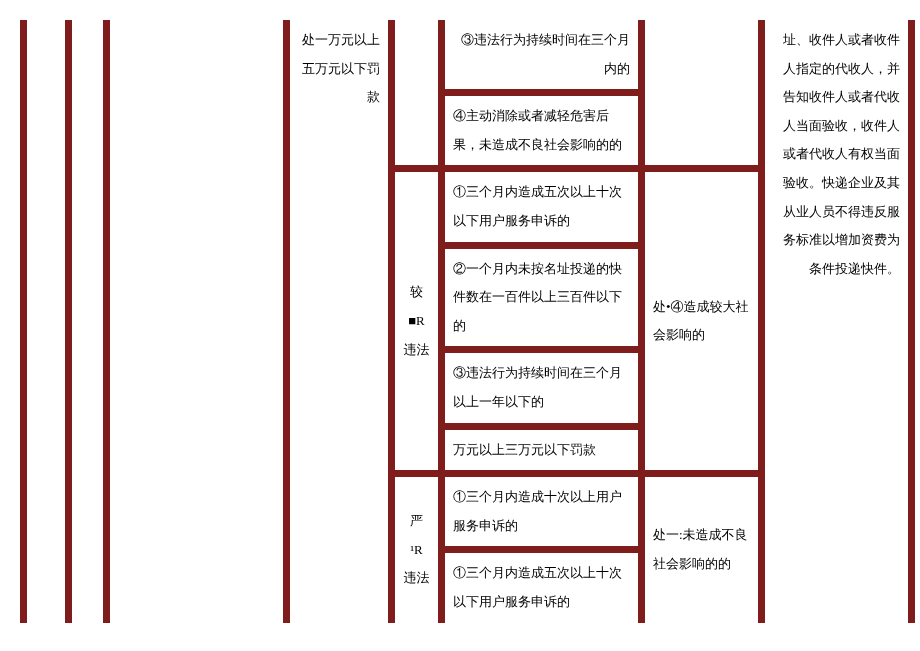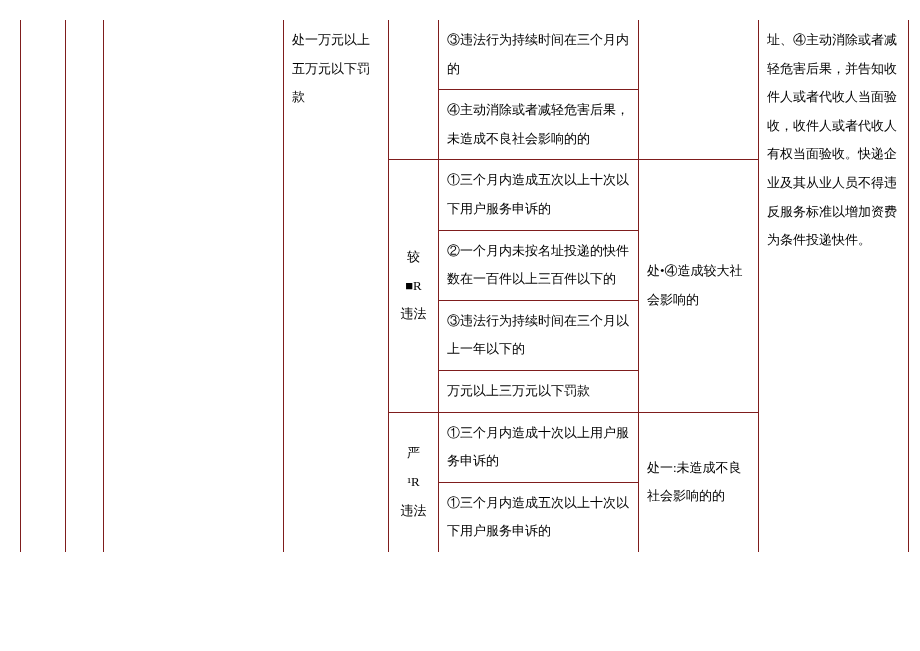--- a/index.html
+++ b/index.html
@@ -17,21 +17,21 @@
     .table-wrapper {
       width: 880px;
       margin: 0 auto;
     }
     table {
       border-collapse: collapse;
       width: 100%;
       table-layout: fixed;
     }
     td {
-      border: 1px solid #7f1d1d;
+      border: 7px solid #7f1d1d;
       padding: 6px 8px;
       vertical-align: top;
       line-height: 2.2;
       word-break: break-all;
     }
     .col-a { width: 45px; }
     .col-b { width: 38px; }
     .col-c { width: 180px; }
     .col-d { width: 105px; }
     .col-e { width: 50px; }
@@ -40,20 +40,21 @@
     .col-h { width: 150px; }
     .center {
       text-align: center;
       vertical-align: middle;
     }
     .vmid {
       vertical-align: middle;
     }
     .no-top {
       border-top: none;
+      text-align: right;
     }
     .no-bottom {
       border-bottom: none;
     }
   </style>
 </head>
 <body>
 
 <div class="table-wrapper">
   <table>
@@ -70,21 +71,21 @@
     <tbody>
 
       <tr>
         <td class="no-top no-bottom" rowspan="8"></td>
         <td class="no-top no-bottom" rowspan="8"></td>
         <td class="no-top no-bottom" rowspan="8"></td>
         <td class="no-top no-bottom" rowspan="8">处一万元以上五万元以下罚款</td>
         <td class="no-top center" rowspan="2"></td>
         <td class="no-top">③违法行为持续时间在三个月内的</td>
         <td class="no-top" rowspan="2"></td>
-        <td class="no-top no-bottom" rowspan="8">址、④主动消除或者减轻危害后果，并告知收件人或者代收人当面验收，收件人或者代收人有权当面验收。快递企业及其从业人员不得违反服务标准以增加资费为条件投递快件。</td>
+        <td class="no-top no-bottom" rowspan="8">址、收件人或者收件人指定的代收人，并告知收件人或者代收人当面验收，收件人或者代收人有权当面验收。快递企业及其从业人员不得违反服务标准以增加资费为条件投递快件。</td>
       </tr>
 
       <tr>
         <td>④主动消除或者减轻危害后果，未造成不良社会影响的的</td>
       </tr>
 
       <tr>
         <td class="center vmid" rowspan="4" style="white-space:pre-line;">较
 ■R
 违法</td>

